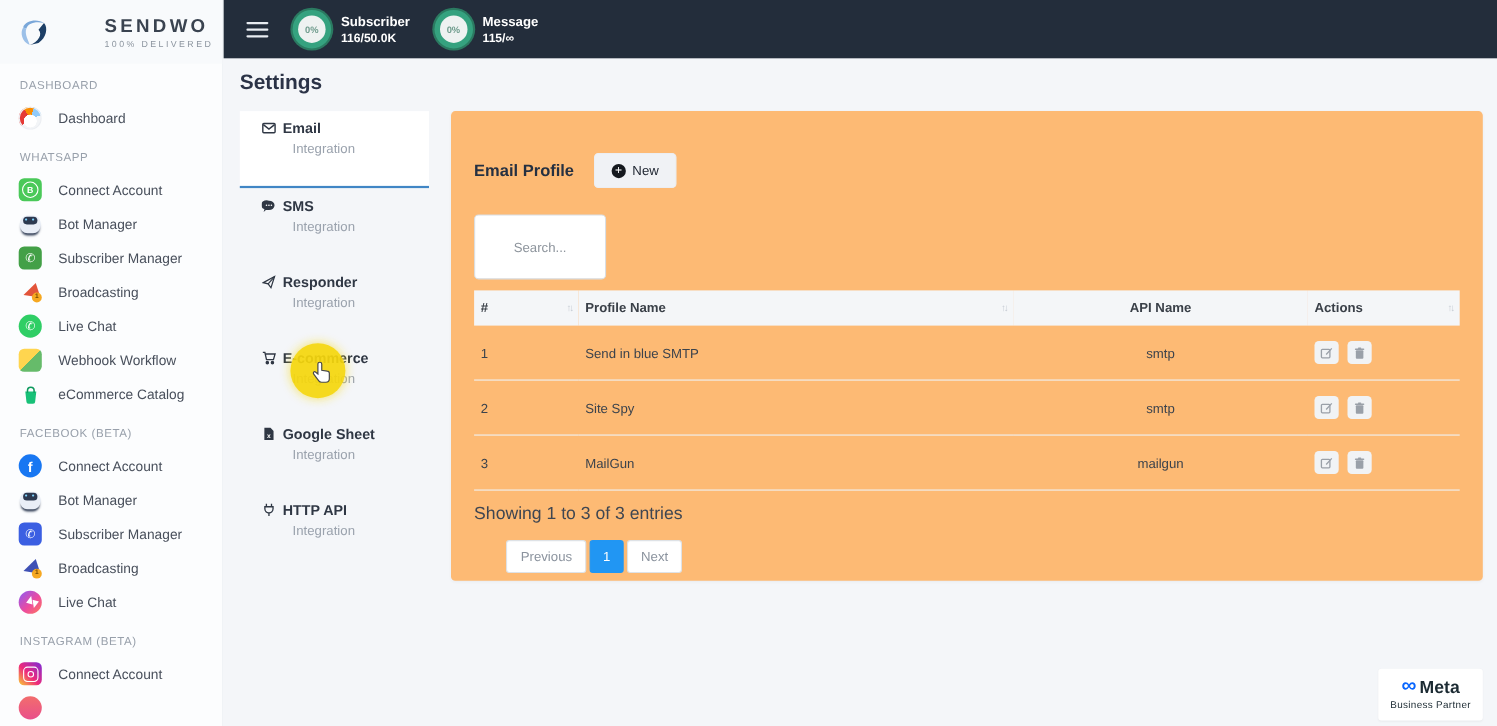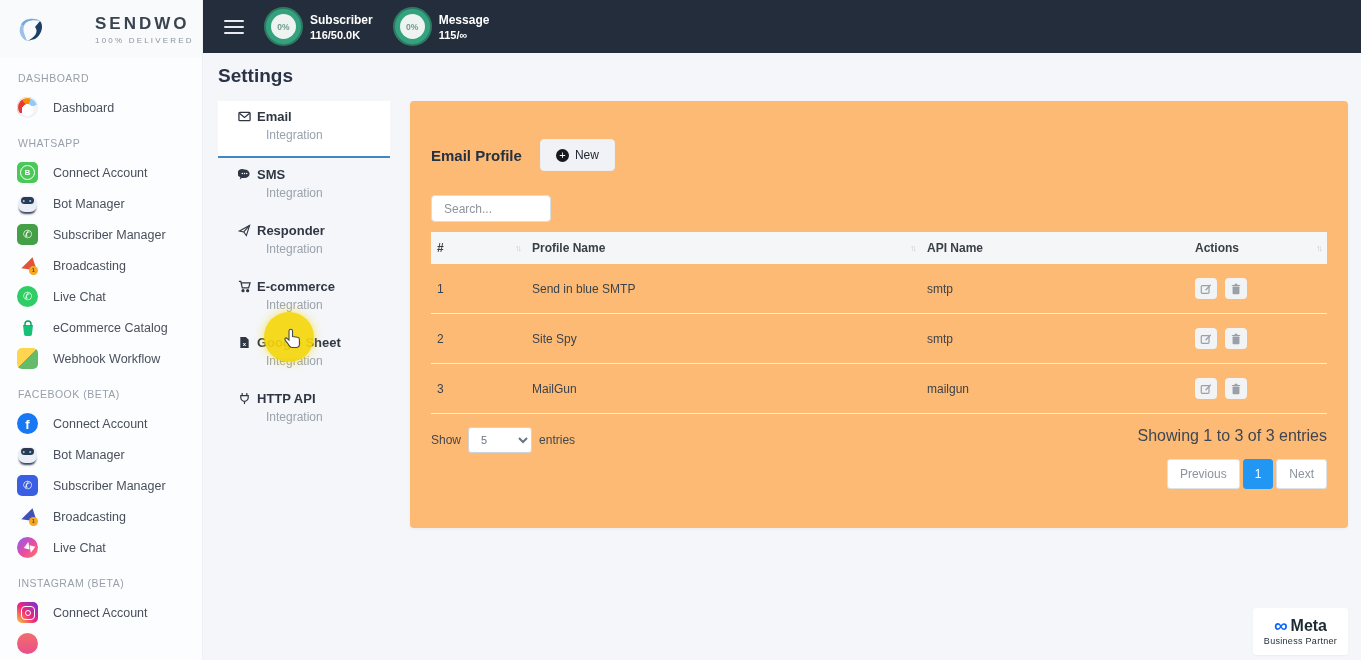--- a/index.html
+++ b/index.html
@@ -53,55 +53,55 @@
   .stat .txt .t1 { font-size:12px; font-weight:bold; }
   .stat .txt .t2 { font-size:11px; font-weight:bold; margin-top:2px; }
 
   
   .main { position:absolute; left:203px; top:53px; width:1158px; height:607px; background:#f4f6f9; }
   .pg-title { margin:12px 0 0 15px; font-size:19px; font-weight:bold; color:#2b3347; }
   .pg-sub { margin:8px 0 0 15px; font-size:11.5px; color:#a9b0ba; }
   .content-row { display:flex; margin:14px 0 0 15px; }
 
   .tabs-col { width:172px; flex:none; }
-  .tab { padding:8px 0 14px 20px; cursor:pointer; margin-bottom:1px; }
+  .tab { padding:8px 0 27px 20px; cursor:pointer; margin-bottom:1px; }
   .tab.active { background:#fff; border-bottom:2px solid #4186c5; }
   .tab .t-title { font-size:13px; font-weight:bold; color:#2f3744; display:flex; align-items:center; gap:6px; }
   .tab .t-sub { font-size:12px; color:#9aa2ad; margin-top:4px;margin-left:28px; }
   .tab svg { width:13px; height:13px; flex:none; }
 
   .card { flex:1; margin-left:20px; margin-right:13px; background:#fdba74; border-radius:4px; box-shadow:0 1px 3px rgba(40,50,70,.05); height:427px; padding:0 21px; }
   .panel-head { display:flex; align-items:center; margin-top:38px; }
   .panel-title { font-size:15px; font-weight:bold; color:#253041; }
   .btn-new { margin-left:18px; background:#f0f2f5; border:1px solid #eceef2; border-radius:4px; padding:8px 15px; font-size:12px; color:#212833; display:flex; align-items:center; gap:6px; cursor:pointer; font-family:inherit; }
   .plus-ic { width:13px; height:13px; border-radius:50%; background:#15191e; color:#fff; font-size:11px; line-height:12px; text-align:center; }
   .plus-ic::before { content:"+"; }
-  .search-in { margin-top:24px; width:120px; height:27px; border:1px solid #d9dee3; border-radius:4px; padding:0 12px; font-size:12px; color:#444; font-family:inherit; background:#fff; }
+  .search-in { margin-top:24px; width:120px; height:59px; border:1px solid #d9dee3; border-radius:4px; padding:0 12px; font-size:12px; color:#444; font-family:inherit; background:#fff;text-align:center; }
   .search-in::placeholder { color:#8d949c; }
 
   table { border-collapse:collapse; width:100%; margin-top:10px; }
   thead th { background:#f4f6f8; font-size:12px; color:#3a4048; text-align:left; padding:9px 6px; font-weight:bold; }
   thead th .th-flex { display:flex; align-items:center; justify-content:space-between; }
   .sort { font-size:9px; color:#c6ccd4; letter-spacing:-2px; font-weight:normal; }
   tbody td { font-size:12px; color:#3c434c; padding:14px 6px; border-bottom:1px solid #f0f2f4; }
-  td.c, th.c { }
+  td.c, th.c { text-align:center; }
   .act-btn { width:22px; height:21px; background:#f1f3f5; border:none; border-radius:4px; cursor:pointer; display:inline-flex; align-items:center; justify-content:center; margin-right:5px; }
   .act-btn svg { width:12px; height:12px; }
 
   .tbl-foot { display:flex; justify-content:space-between; align-items:flex-start; margin-top:13px; }
   .show-group { display:flex; align-items:center; gap:7px; font-size:12px; color:#424750; }
   .show-sel { width:64px; height:26px; border:1px solid #ced4da; border-radius:3px; font-size:11px; color:#6b7280; font-family:inherit; background:#fff; padding-left:8px; }
   .foot-right { text-align:right; }
   .showing-txt { font-size:16px; color:#3f4651; }
   .pager { margin-top:14px; display:flex; gap:3px; justify-content:flex-end; }
   .pg-btn { border:1px solid #dee2e6; background:#fff; color:#8b939e; font-size:12px; padding:7px 12px; border-radius:3px; cursor:pointer; font-family:inherit; }
   .pg-btn.active { background:#2196f3; border-color:#2196f3; color:#fff; padding:7px 11px; }
 
   .meta-badge { position:absolute; right:13px; bottom:5px; width:95px; height:47px; background:#fff; border-radius:3px; display:flex; flex-direction:column; align-items:center; justify-content:center; box-shadow:0 1px 2px rgba(0,0,0,.04); }
-  .meta-row { display:flex; align-items:center; gap:3px; }
+  .meta-row { display:flex; align-items:flex-start; gap:3px; }
   .meta-inf { color:#0866ff; font-size:19px; font-weight:bold; line-height:14px; }
   .meta-inf::before { content:"∞"; }
   .meta-name { font-size:16px; font-weight:bold; color:#1c2b33; }
   .meta-sub { font-size:9px; color:#1c2b33; margin-top:1px; letter-spacing:.3px; }
 
   .click-glow { position:absolute; left:264px; top:312px; width:50px; height:50px; border-radius:50%; background:#f6d70c; opacity:.92; box-shadow:0 0 10px rgba(246,215,12,.7); z-index:5; }
   .hand-cur { position:absolute; left:281px; top:328px; z-index:6; }
 </style>
 </head>
 <body>
@@ -140,31 +140,31 @@
   </div>
   <div class="side-item">
     <span class="icn mega-o"></span>
     <span class="lbl">Broadcasting</span>
   </div>
   <div class="side-item">
     <span class="icn wach"></span>
     <span class="lbl">Live Chat</span>
   </div>
   <div class="side-item">
+    <span class="icn wkfl"></span>
+    <span class="lbl">Webhook Workflow</span>
+  </div>
+  <div class="side-item">
     <span class="icn">
       <svg width="18" height="18" viewBox="0 0 18 18">
           <path d="M4 6 h10 l-1 9 a2 2 0 0 1-2 2 H7 a2 2 0 0 1-2-2 Z" fill="#18c178"></path>
           <path d="M6 7 V5 a3 3 0 0 1 6 0 v2" fill="none" stroke="#0e9a5e" stroke-width="1.4"></path>
         </svg>
     </span>
     <span class="lbl">eCommerce Catalog</span>
-  </div>
-  <div class="side-item">
-    <span class="icn wkfl"></span>
-    <span class="lbl">Webhook Workflow</span>
   </div>
 
   <div class="sec-label">FACEBOOK (BETA)</div>
   <div class="side-item">
     <span class="icn fb"></span>
     <span class="lbl">Connect Account</span>
   </div>
   <div class="side-item">
     <span class="icn robot"></span>
     <span class="lbl">Bot Manager</span>
@@ -390,25 +390,20 @@
                     <rect x="2" y="2.2" width="10" height="1.4" rx=".7"></rect>
                     <rect x="5.2" y="1" width="3.6" height="1.6" rx=".8"></rect>
                   </svg>
                 </button>
             </td>
           </tr>
         </tbody>
       </table>
 
       <div class="tbl-foot">
-        <div class="show-group">
-          <span>Show</span>
-          <select class="show-sel"><option>5</option></select>
-          <span>entries</span>
-        </div>
         <div class="foot-right">
           <div class="showing-txt">Showing 1 to 3 of 3 entries</div>
           <div class="pager">
             <button class="pg-btn">Previous</button>
             <button class="pg-btn active">1</button>
             <button class="pg-btn">Next</button>
           </div>
         </div>
       </div>
     </div>

